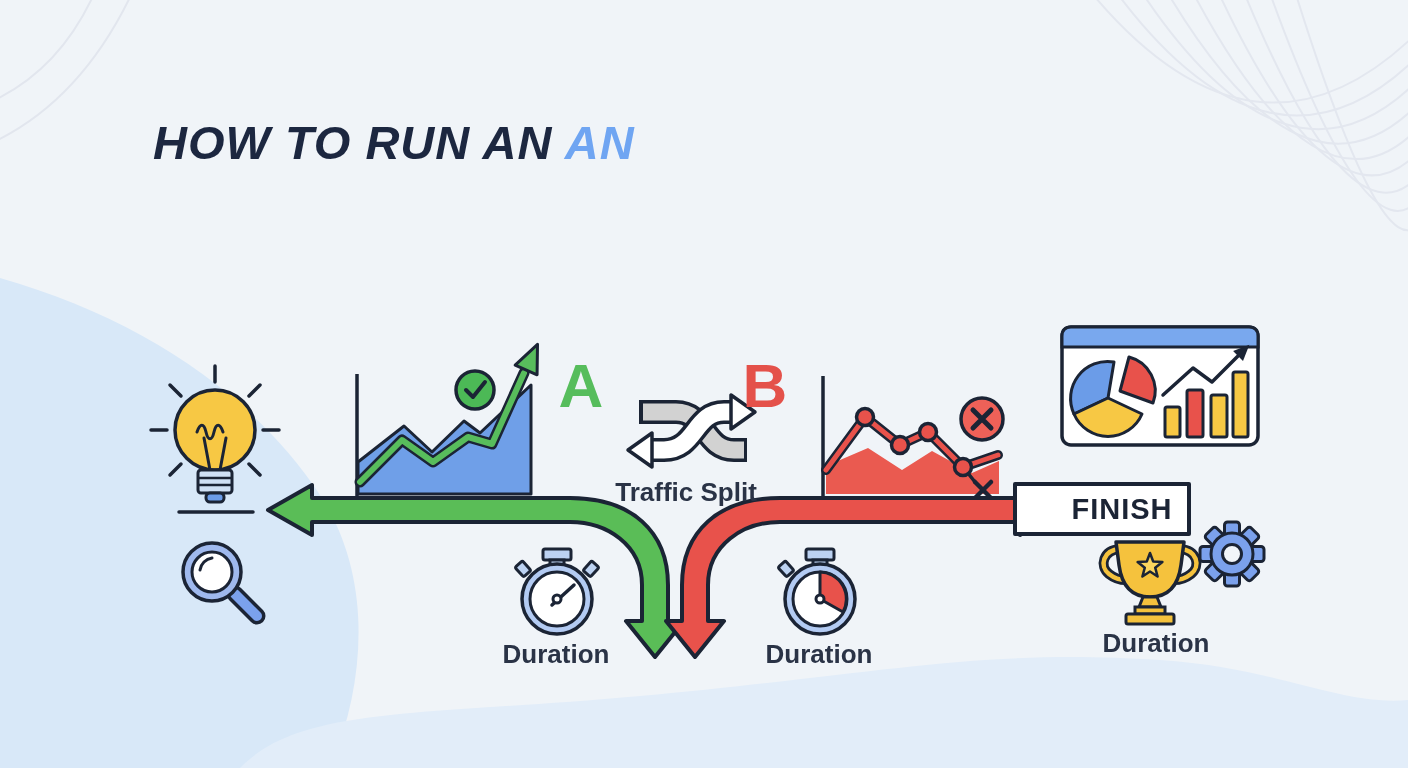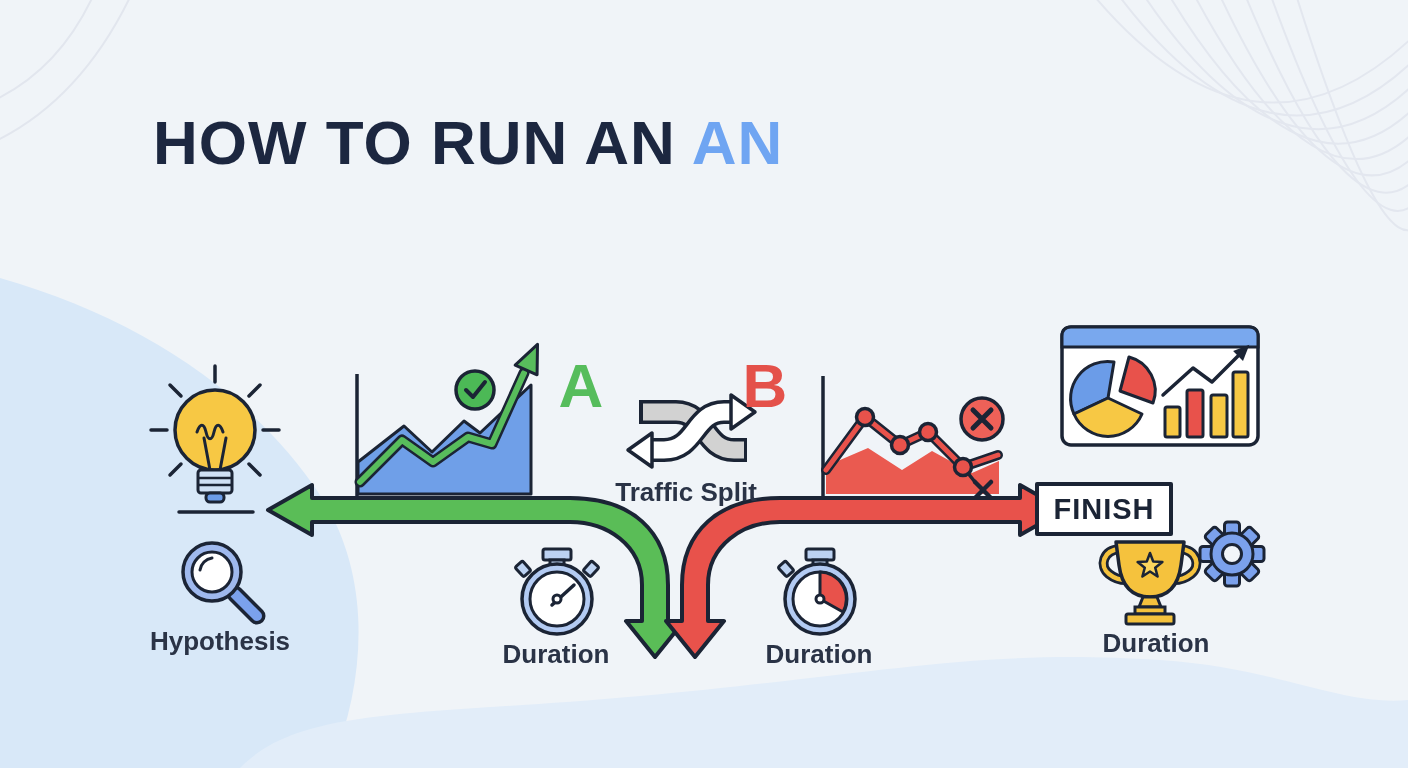--- a/index.html
+++ b/index.html
@@ -3,36 +3,36 @@
 <meta charset="utf-8">
 <style>
   html,body{margin:0;padding:0;background:#e8edf2;}
   .canvas{
     position:relative;width:1408px;height:768px;overflow:hidden;
     background:#f0f4f8;
     font-family:"Liberation Sans","DejaVu Sans",sans-serif;
   }
   .layer{position:absolute;left:0;top:0;width:1408px;height:768px;}
   .title{position:absolute;left:153px;top:106px;line-height:74px;
-    font-size:62px;font-weight:bold;letter-spacing:1px;color:#1c2740;white-space:nowrap;}
+    font-size:47px;font-weight:bold;letter-spacing:1px;color:#1c2740;white-space:nowrap;font-style:italic;}
   .title .accent{color:#6fa5f2;}
   .label{position:absolute;transform:translateX(-50%);font-size:26px;font-weight:600;
     color:#2a3346;white-space:nowrap;}
   .lbl-hypothesis{left:220px;top:626px;}
   .lbl-traffic{left:686px;top:477px;}
   .lbl-duration-a{left:556px;top:639px;}
   .lbl-duration-b{left:819px;top:639px;}
   .lbl-results{left:1156px;top:628px;}
   .letter{position:absolute;width:80px;text-align:center;transform:translateX(-50%);
     font-size:62px;font-weight:bold;}
   .letter-a{left:581px;top:350px;color:#56bd5c;}
   .letter-b{left:765px;top:350px;color:#e4514a;}
-  .finish{position:absolute;left:1035px;top:482px;width:130px;height:46px;
+  .finish{position:absolute;left:1013px;top:482px;width:130px;height:46px;
     background:#ffffff;border:4px solid #1b2435;border-radius:2px;
-    display:flex;align-items:center;justify-content:center;}
+    display:flex;align-items:center;justify-content:center;padding-left:40px;}
   .finish span{font-size:29px;font-weight:bold;letter-spacing:1px;color:#1b2435;}
 </style>
 </head>
 <body>
 
 <div class="canvas">
 
   <svg class="layer" viewBox="0 0 1408 768" aria-hidden="true">
     <rect x="0" y="0" width="1408" height="768" fill="#f0f4f8"></rect>
     <path d="M0,278 C140,318 250,392 318,492 C372,572 368,678 330,768 L0,768 Z" fill="#d8e8f8"></path>
@@ -200,21 +200,20 @@
         <rect x="-7.5" y="-32" width="15" height="15" rx="3" transform="translate(1232,554) rotate(315)"></rect>
       </g>
       <circle cx="1232" cy="554" r="21" fill="#7ba1ec" stroke="#1b2435" stroke-width="3"></circle>
       <circle cx="1232" cy="554" r="9.5" fill="#f1f5f9" stroke="#1b2435" stroke-width="3"></circle>
     </g>
   </svg>
 
   <div class="letter letter-a">A</div>
   <div class="letter letter-b">B</div>
 
-  <div class="label lbl-hypothesis">Hypothesis</div>
   <div class="label lbl-traffic">Traffic Split</div>
   <div class="label lbl-duration-a">Duration</div>
   <div class="label lbl-duration-b">Duration</div>
   <div class="label lbl-results">Duration</div>
 
   <div class="finish">
     <span>FINISH</span>
   </div>
 
 </div>

